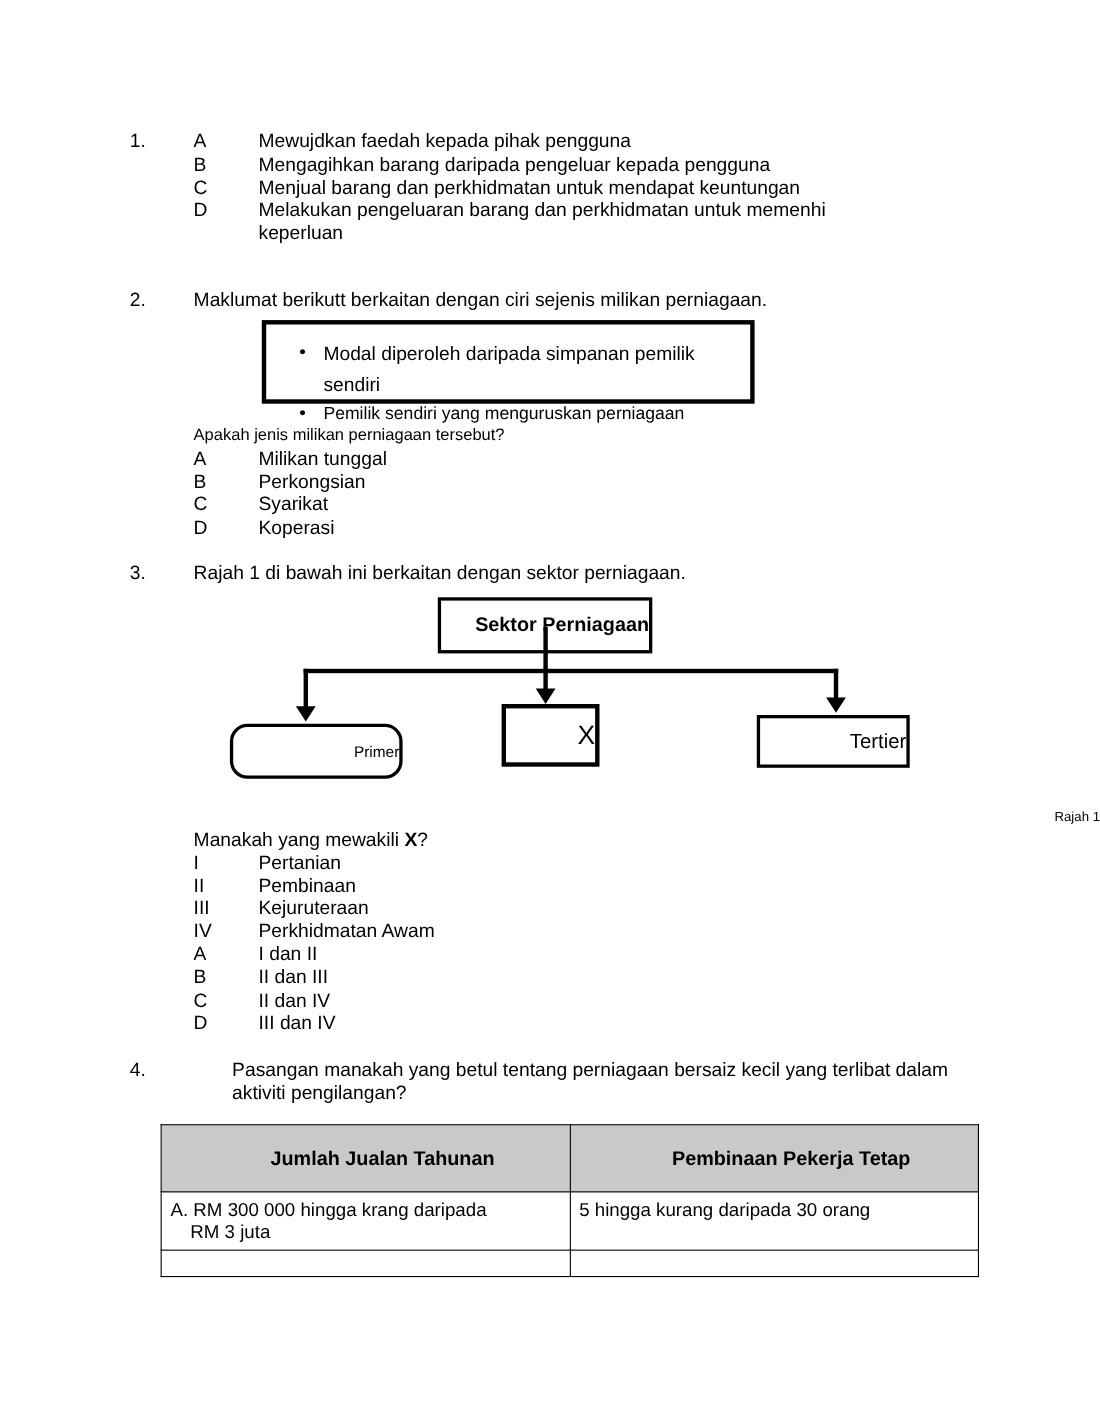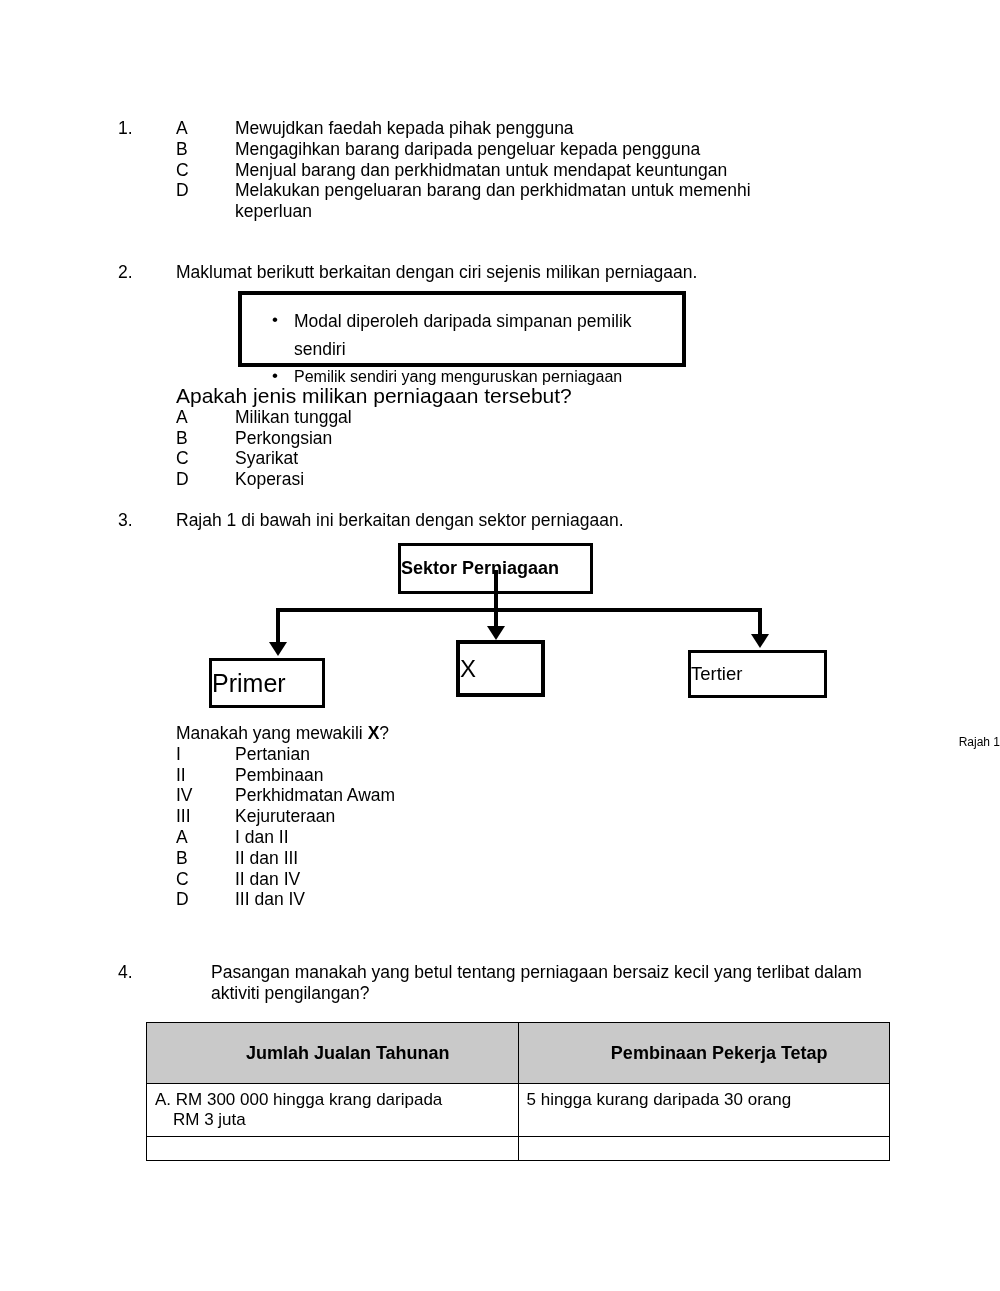--- a/index.html
+++ b/index.html
@@ -78,26 +78,26 @@
 
   
   .diagram { position: absolute; left: 0; top: 0; width: 1000px; height: 260px; }
   .dbox {
     position: absolute;
     border: 3px solid #000000;
     box-sizing: border-box;
     background: #ffffff;
     display: flex;
     align-items: center;
-    justify-content: flex-start;
+    justify-content: flex-end;
     text-align: center;
   }
   .dbox-root  { left: 398px; top: 543px; width: 195px; height: 51px;
                 font-size: 18px; font-weight: bold; }
-  .dbox-left  { left: 209px; top: 658px; width: 116px; height: 50px; font-size: 25px; }
+  .dbox-left  { left: 209px; top: 658px; width: 157px; height: 50px; font-size: 14px; border-radius: 16px; }
   .dbox-mid   { left: 456px; top: 640px; width: 89px;  height: 57px;
                 font-size: 24px; border-width: 4px; }
   .dbox-right { left: 688px; top: 650px; width: 139px; height: 48px; font-size: 18.5px; }
 
   .dline { position: absolute; background: #000000; }
   
   .stub-root { left: 494px; top: 570px; width: 4px; height: 42px; }
   
   .bus { left: 276px; top: 608px; width: 486px; height: 4px; }
   
@@ -198,21 +198,21 @@
   </div>
 
   <div class="stim-box">
     <ul class="stim-list">
       <li class="stim-a">Modal diperoleh daripada simpanan pemilik sendiri</li>
       <li class="stim-b">Pemilik sendiri yang menguruskan perniagaan</li>
     </ul>
   </div>
 
   <div class="q-block" style="left:176px; top:386px; width:700px;">
-    <div class="q-stem" style="font-size:21px; line-height:20.8px;">Apakah jenis milikan perniagaan tersebut?</div>
+    <div class="q-stem" style="font-size:15px; line-height:20.8px;">Apakah jenis milikan perniagaan tersebut?</div>
     <div class="opt-row">
       <span class="opt-letter">A</span>
       <span class="opt-text">Milikan tunggal</span>
     </div>
     <div class="opt-row">
       <span class="opt-letter">B</span>
       <span class="opt-text">Perkongsian</span>
     </div>
     <div class="opt-row">
       <span class="opt-letter">C</span>
@@ -252,38 +252,38 @@
     <div class="dbox dbox-mid">
       <span>X</span>
     </div>
     <div class="dbox dbox-right">
       <span>Tertier</span>
     </div>
   </div>
 
   <div class="rajah-cap">Rajah 1</div>
 
-  <div class="q-block" style="left:176px; top:723px; width:700px;">
+  <div class="q-block" style="left:176px; top:753px; width:700px;">
     <div style="font-size:17.5px; line-height:20.8px;"><span>Manakah yang mewakili </span><b>X</b><span>?</span></div>
 
     <div class="opt-row">
       <span class="opt-letter">I</span>
       <span class="opt-text">Pertanian</span>
     </div>
     <div class="opt-row">
       <span class="opt-letter">II</span>
       <span class="opt-text">Pembinaan</span>
     </div>
     <div class="opt-row">
+      <span class="opt-letter">III</span>
+      <span class="opt-text">Kejuruteraan</span>
+    </div>
+    <div class="opt-row">
       <span class="opt-letter">IV</span>
       <span class="opt-text">Perkhidmatan Awam</span>
-    </div>
-    <div class="opt-row">
-      <span class="opt-letter">III</span>
-      <span class="opt-text">Kejuruteraan</span>
     </div>
 
     <div class="opt-row">
       <span class="opt-letter">A</span>
       <span class="opt-text">I dan II</span>
     </div>
     <div class="opt-row">
       <span class="opt-letter">B</span>
       <span class="opt-text">II dan III</span>
     </div>

